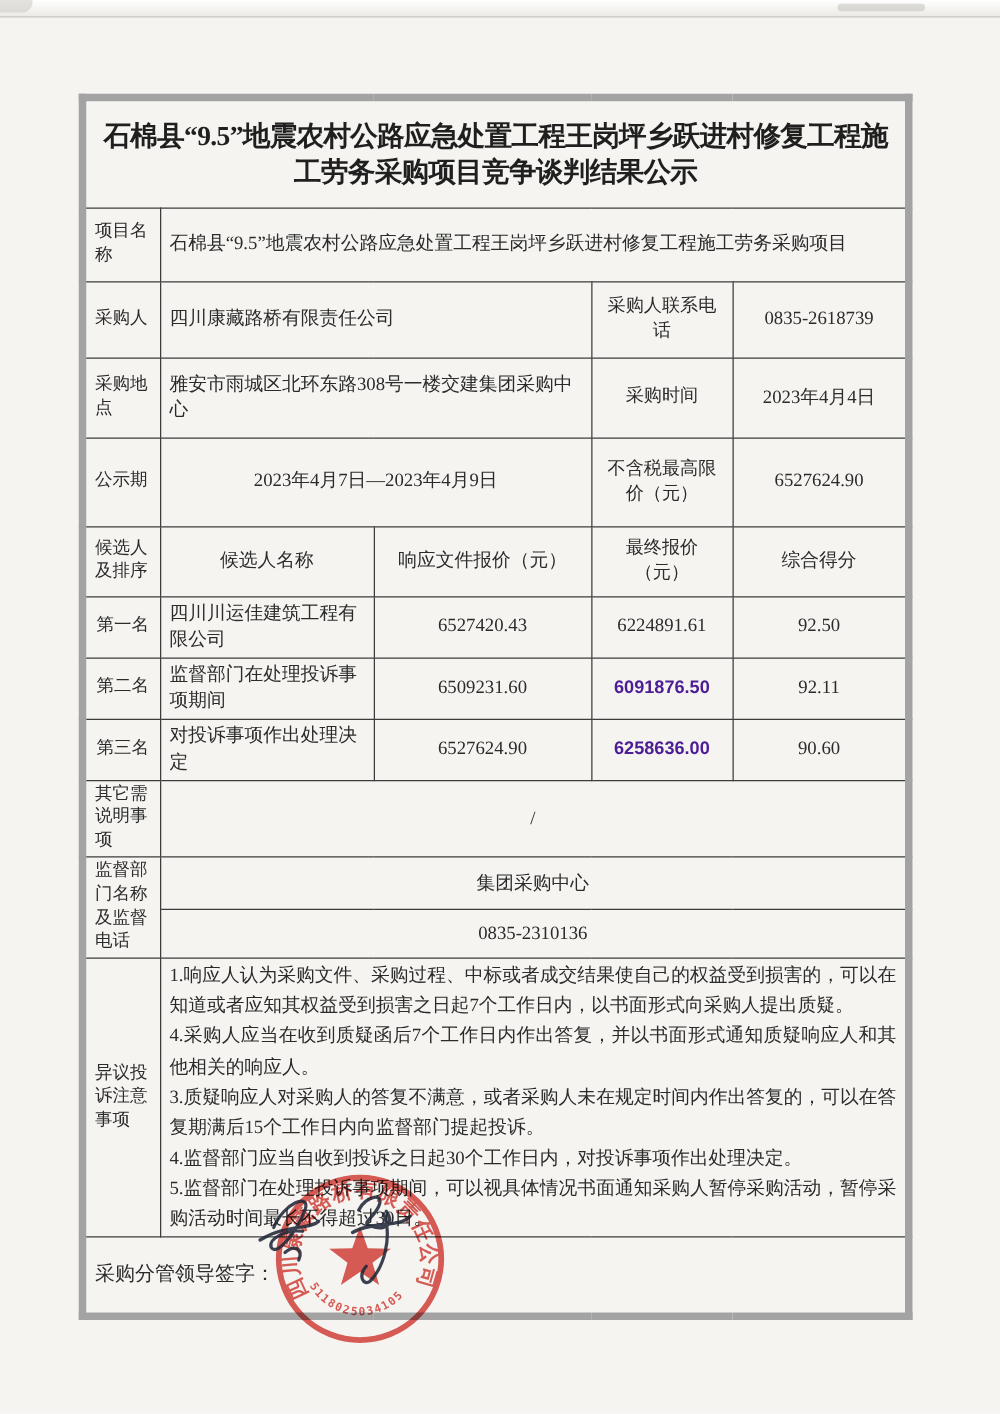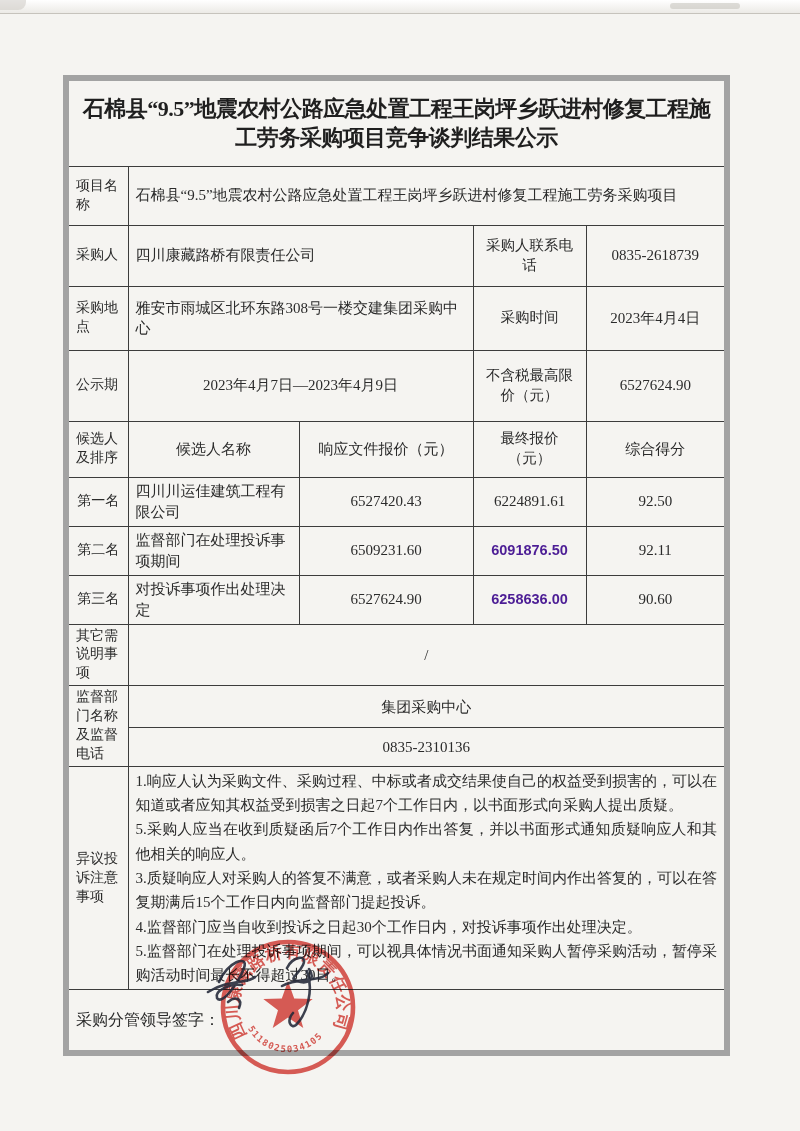--- a/index.html
+++ b/index.html
@@ -152,21 +152,21 @@
     <td colspan="4" class="c">集团采购中心</td>
   </tr>
   <tr style="height:35px">
     <td colspan="4" class="c">0835-2310136</td>
   </tr>
 
   <tr style="height:207px">
     <td class="lbl">异议投诉注意事项</td>
     <td colspan="4" class="dispute-cell">
       <div class="di">1.响应人认为采购文件、采购过程、中标或者成交结果使自己的权益受到损害的，可以在知道或者应知其权益受到损害之日起7个工作日内，以书面形式向采购人提出质疑。</div>
-      <div class="di">5.采购人应当在收到质疑函后7个工作日内作出答复，并以书面形式通知质疑响应人和其他相关的响应人。</div>
+      <div class="di">4.采购人应当在收到质疑函后7个工作日内作出答复，并以书面形式通知质疑响应人和其他相关的响应人。</div>
       <div class="di">3.质疑响应人对采购人的答复不满意，或者采购人未在规定时间内作出答复的，可以在答复期满后15个工作日内向监督部门提起投诉。</div>
       <div class="di">4.监督部门应当自收到投诉之日起30个工作日内，对投诉事项作出处理决定。</div>
       <div class="di">5.监督部门在处理投诉事项期间，可以视具体情况书面通知采购人暂停采购活动，暂停采购活动时间最长不得超过30日。</div>
     </td>
   </tr>
 
   <tr style="height:63px">
     <td colspan="5" class="sign-cell">
       <span>采购分管领导签字：</span>
     </td>

